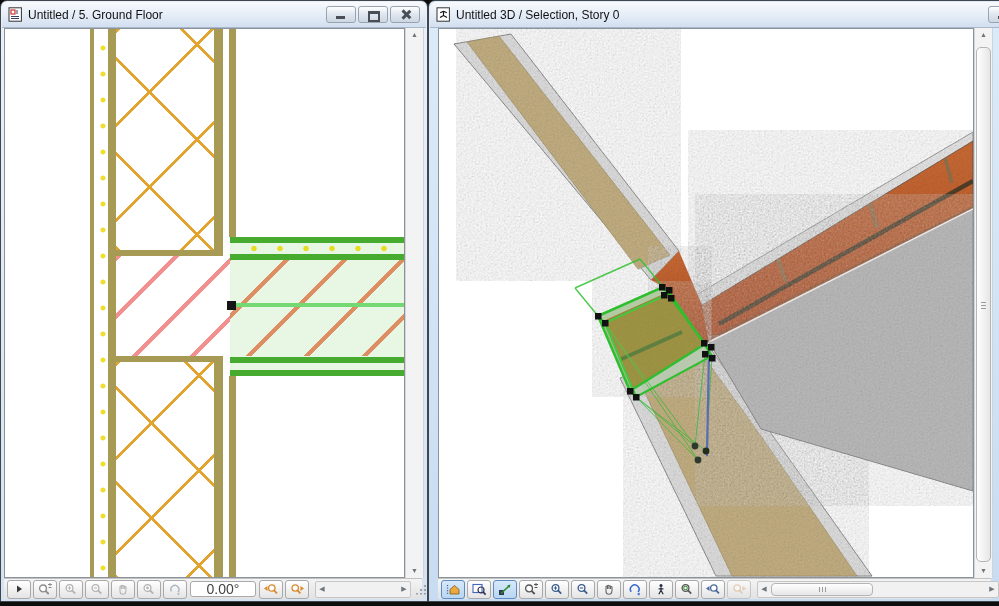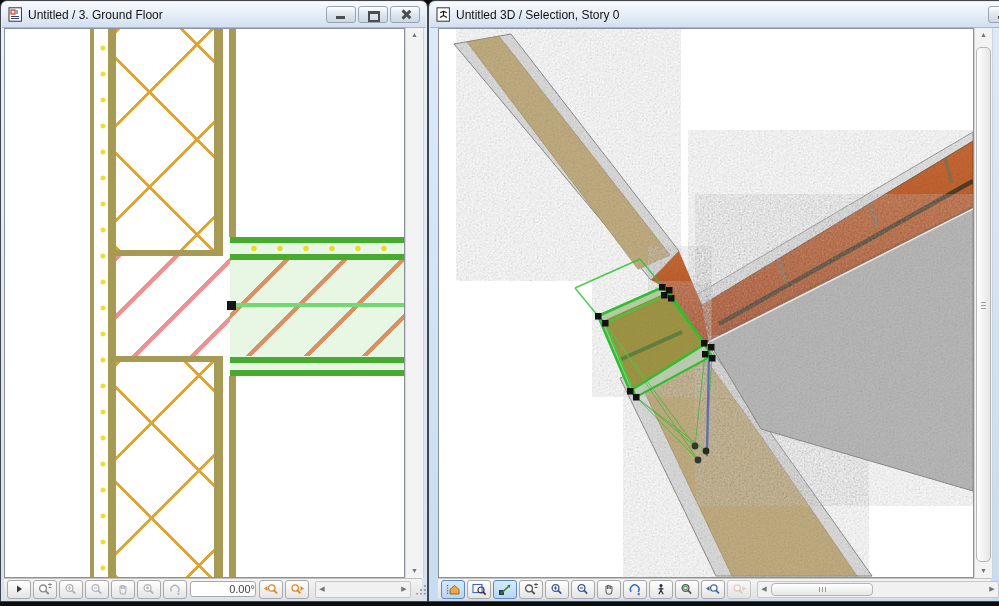--- a/index.html
+++ b/index.html
@@ -41,39 +41,39 @@
   .varrow{position:absolute;left:0;width:100%;height:14px;color:#6f757c;font-size:7px;text-align:center;line-height:14px;}
   .vthumb{position:absolute;left:1px;right:1px;background:linear-gradient(90deg,#ffffff,#e6e6e6);border:1px solid #b5b5b5;border-radius:5px;}
   .vgrip{position:absolute;left:4px;right:4px;top:50%;height:1px;background:#9a9a9a;box-shadow:0 -3px 0 #9a9a9a,0 3px 0 #9a9a9a;}
   .toolbar{position:absolute;height:21px;background:linear-gradient(#f4f4f4,#e2e2e2);border-top:1px solid #c2c2c2;
       display:flex;align-items:center;padding-left:3px;box-sizing:border-box;}
   .tbtn{width:22px;height:17px;border:1px solid #a9a9a9;border-radius:3px;margin-right:2px;flex:0 0 auto;
       background:linear-gradient(#ffffff,#e4e4e4);display:flex;align-items:center;justify-content:center;}
   .tbtn.sel{background:linear-gradient(#d7e9fb,#b9d6f2);border-color:#5f8cc0;}
   .tbtn svg{display:block;}
   .anglefield{width:64px;height:14px;border:1px solid #a9a9a9;border-radius:3px;background:#fff;margin:0 3px 0 1px;
-      font-size:11px;color:#444;text-align:right;line-height:14px;flex:0 0 auto;}
+      font-size:14px;color:#444;text-align:center;line-height:14px;flex:0 0 auto;}
   .hscroll{height:15px;border:1px solid #c6c6c6;border-radius:2px;background:#f1f1f1;position:relative;flex:0 0 auto;margin-left:4px;}
   .harrow{position:absolute;top:0;width:12px;height:100%;color:#6f757c;font-size:7px;text-align:center;line-height:14px;}
   .hthumb{position:absolute;top:1px;height:11px;background:linear-gradient(#ffffff,#e6e6e6);border:1px solid #b5b5b5;border-radius:4px;}
   .hgrip{position:absolute;left:50%;top:3px;width:1px;height:5px;background:#9a9a9a;box-shadow:-3px 0 0 #9a9a9a,3px 0 0 #9a9a9a;}
   .grip{width:11px;height:11px;margin-left:4px;background-image:radial-gradient(#9aa0a6 1px,transparent 1.6px);
       background-size:4px 4px;clip-path:polygon(100% 0,100% 100%,0 100%);flex:0 0 auto;}
 </style>
 </head>
 <body>
 
 <div class="win" id="win-left">
   <div class="titlebar">
     <svg width="15" height="15" viewBox="0 0 15 15">
       <rect x="1" y="0.8" width="12.4" height="13.4" fill="#fff" stroke="#333" stroke-width="1"></rect>
       <rect x="3" y="3" width="4" height="4" fill="none" stroke="#c33" stroke-width="1.2"></rect>
       <path d="M3 9.5h8M3 11.5h8M9 3v4" stroke="#346" stroke-width="1"></path>
     </svg>
-    <span class="title-text">Untitled / 3. Ground Floor</span>
+    <span class="title-text">Untitled / 5. Ground Floor</span>
     <span class="capbtns">
       <span class="capbtn">
           <span class="glyph-min"></span>
         </span>
       <span class="capbtn">
           <span class="glyph-max"></span>
         </span>
       <span class="capbtn">
           <span class="glyph-x"></span>
         </span>

